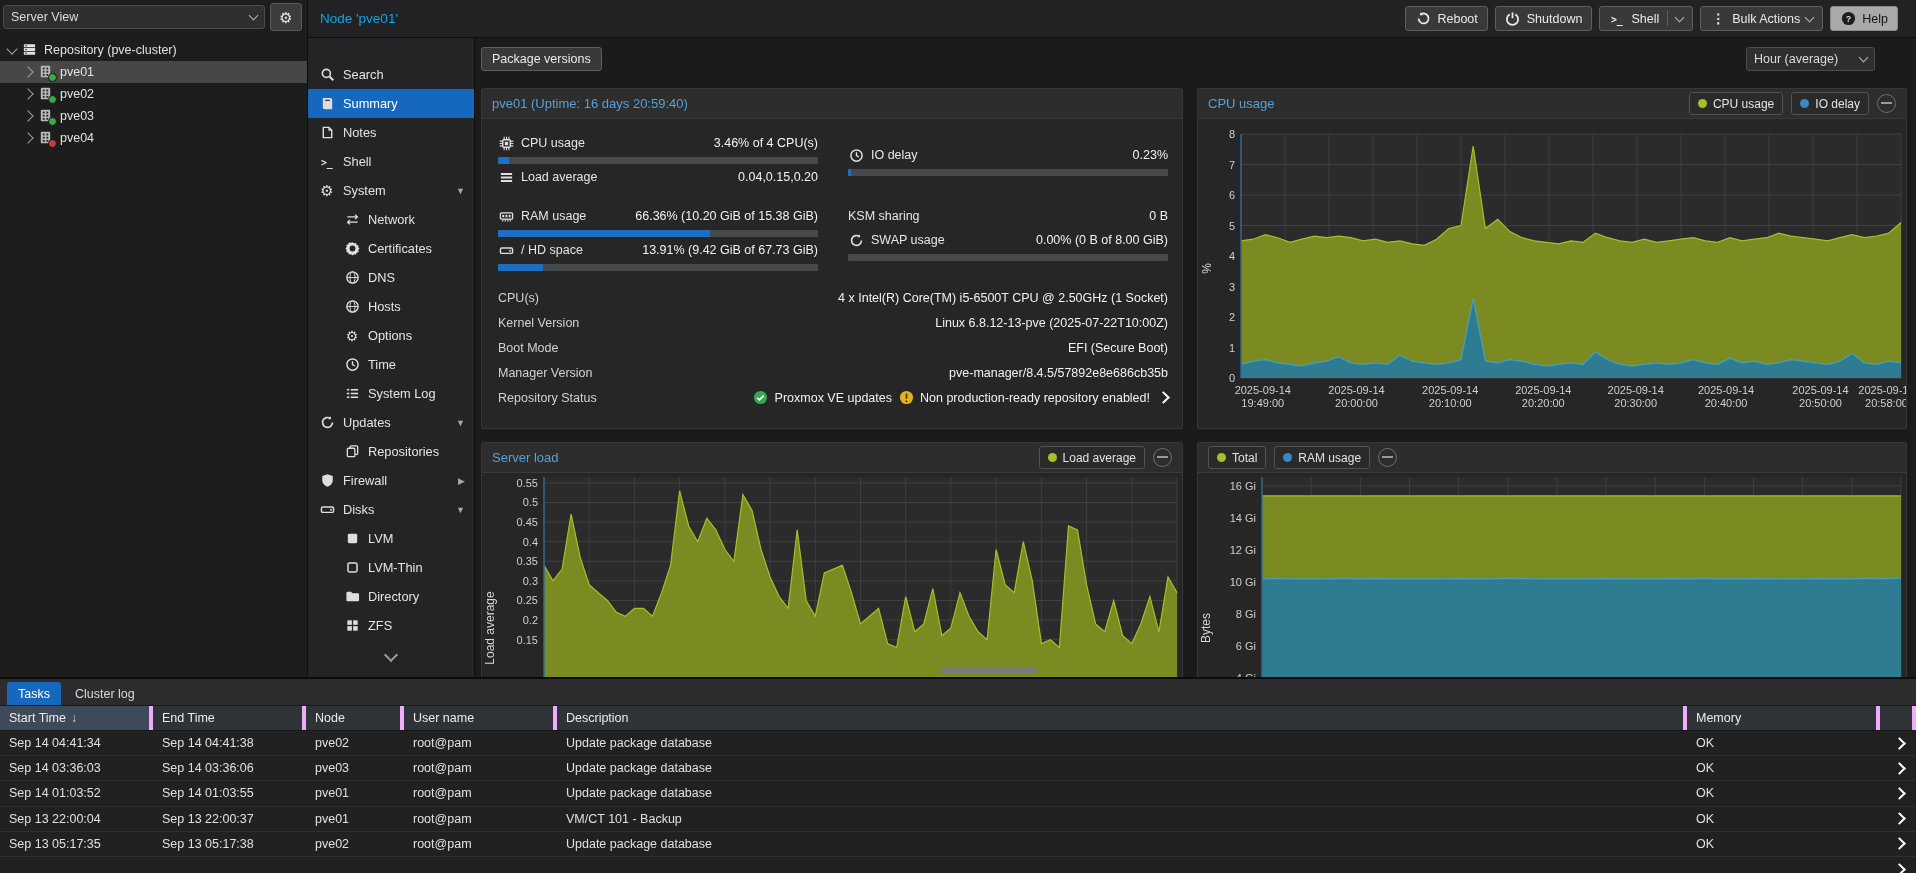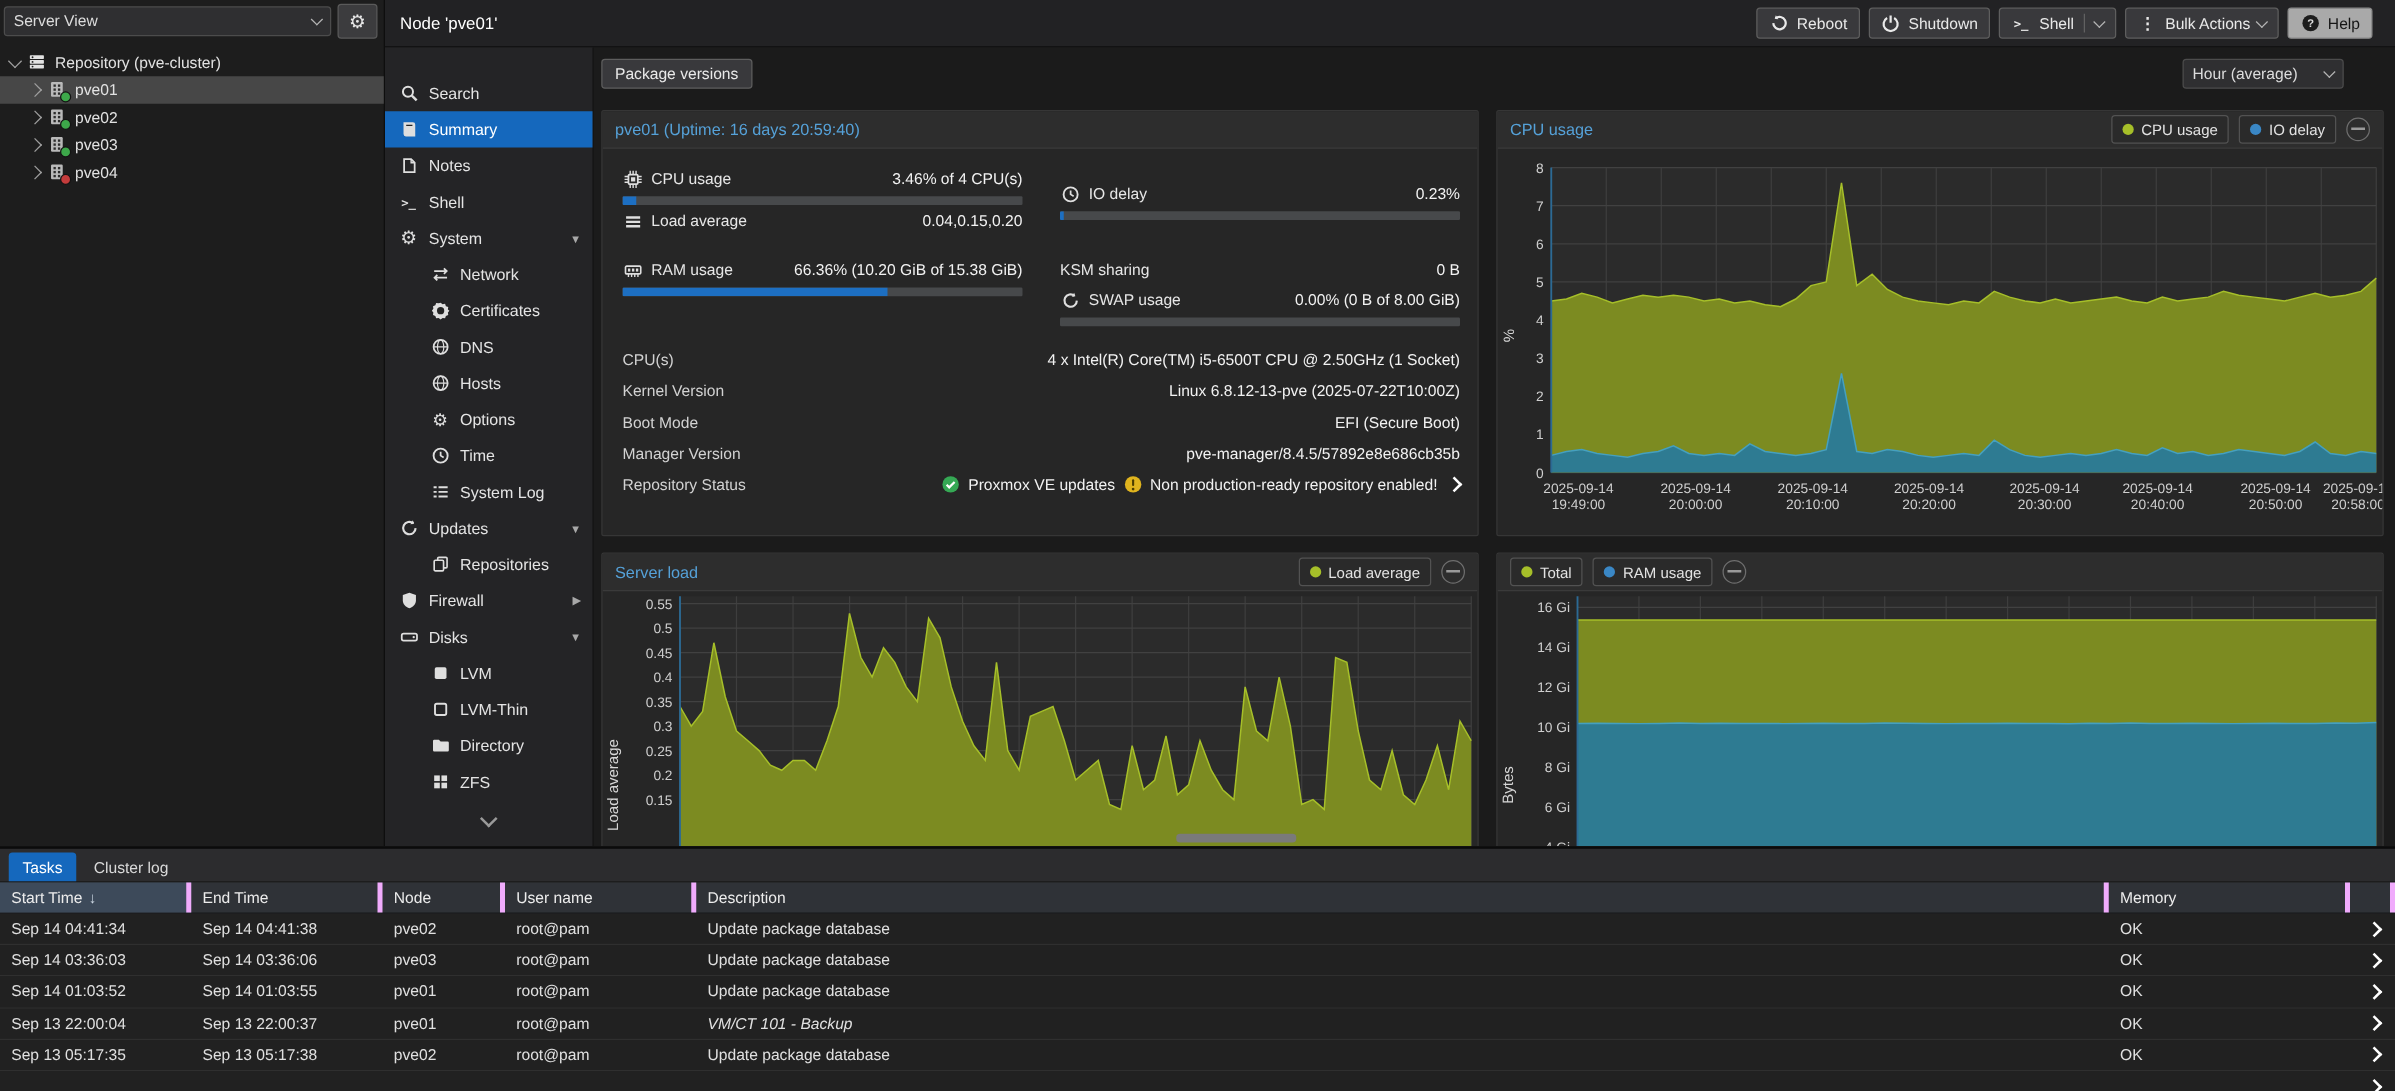--- a/index.html
+++ b/index.html
@@ -17,21 +17,21 @@
   #tree{padding-top:5px;}
   .trow{display:flex;align-items:center;height:22px;gap:6px;color:#e2e2e2;}
   .trow.sel{background:#474747;}
   .texp{width:7px;height:7px;border-right:1.5px solid #9f9f9f;border-bottom:1.5px solid #9f9f9f;flex:0 0 auto;}
   .texp.down{transform:rotate(45deg);margin-top:-3px;}
   .texp.right{transform:rotate(-45deg);}
   .nwrap{position:relative;width:16px;height:16px;flex:0 0 auto;}
   .badge{position:absolute;right:-3px;bottom:-2px;width:9px;height:9px;border-radius:50%;border:1px solid #141414;box-sizing:border-box;}
   
   #topbar{position:absolute;left:308px;top:0;width:1608px;height:38px;background:#222224;border-bottom:1px solid #0e0e0e;display:flex;align-items:center;box-sizing:border-box;}
-  #node-title{margin-left:12px;font-size:13.5px;color:#ffffff;flex:1;}
+  #node-title{margin-left:12px;font-size:13.5px;color:#0ea5e9;flex:1;}
   .btnrow{display:flex;gap:7px;margin-right:18px;align-items:center;}
   .btn{height:25px;background:#39393c;border:1px solid #5e5e5e;border-radius:3px;color:#e9e9e9;display:inline-flex;align-items:center;gap:6px;padding:0 9px;font-size:12.5px;box-sizing:border-box;}
   .btn .bico{color:#e9e9e9;}
   .btn.light{background:#a9a9a9;border-color:#8a8a8a;color:#161616;}
   .vdiv{width:1px;height:15px;background:#616161;margin:0 2px;}
   .dd{width:6px;height:6px;border-right:1.5px solid #b5b5b5;border-bottom:1.5px solid #b5b5b5;transform:rotate(45deg);margin-top:-3px;flex:0 0 auto;}
   
   #menu{position:absolute;left:308px;top:38px;width:167px;height:639px;background:#242426;border-right:1px solid #101010;box-sizing:border-box;padding-top:22px;}
   .mitem{display:flex;align-items:center;height:29px;padding-left:11px;gap:8px;color:#e4e4e4;position:relative;font-size:12.8px;}
   .mitem.l1{padding-left:36px;}
@@ -508,20 +508,37 @@
                           <line x1="12.1" y1="10.8" x2="12.1" y2="13.4"></line>
                         </g>
                       </svg>
                     </span>
                     <span>RAM usage</span>
                   </span>
                   <span class="gval">66.36% (10.20 GiB of 15.38 GiB)</span>
                 </div>
                 <div class="bar">
                   <i style="width: 66.36%;"></i>
+                </div>
+              </div>
+              <div>
+                <div class="grow">
+                  <span class="glab">
+                    <span class="mico">
+                      <svg class="ic" viewBox="0 0 16 16" xmlns="http://www.w3.org/2000/svg">
+                        <rect x="1.5" y="5.3" width="13" height="5.8" rx="1.6" fill="none" stroke="currentColor" stroke-width="1.5"></rect>
+                        <circle cx="11.7" cy="8.2" r="1" fill="currentColor"></circle>
+                      </svg>
+                    </span>
+                    <span>/ HD space</span>
+                  </span>
+                  <span class="gval">13.91% (9.42 GiB of 67.73 GiB)</span>
+                </div>
+                <div class="bar">
+                  <i style="width: 13.91%;"></i>
                 </div>
               </div>
             </div>
           <div id="gcol-right">
               <div style="height: 12px;"></div>
               <div style="margin-bottom: 29px;">
                 <div class="grow">
                   <span class="glab">
                     <span class="mico">
                       <svg class="ic" viewBox="0 0 16 16" xmlns="http://www.w3.org/2000/svg">
@@ -841,21 +858,21 @@
           <div class="td" style="width: 193px;">OK</div>
           <div class="td chev-cell" style="width: 36px;">
             <span class="rchv"></span>
           </div>
         </div>
         <div class="trowt">
           <div class="td" style="width: 153px;">Sep 13 22:00:04</div>
           <div class="td" style="width: 153px;">Sep 13 22:00:37</div>
           <div class="td" style="width: 98px;">pve01</div>
           <div class="td" style="width: 153px;">root@pam</div>
-          <div class="td" style="width: 1130px; font-style: italic;">VM/CT 101 - Backup</div>
+          <div class="td" style="width: 1130px;">VM/CT 101 - Backup</div>
           <div class="td" style="width: 193px;">OK</div>
           <div class="td chev-cell" style="width: 36px;">
             <span class="rchv"></span>
           </div>
         </div>
         <div class="trowt">
           <div class="td" style="width: 153px;">Sep 13 05:17:35</div>
           <div class="td" style="width: 153px;">Sep 13 05:17:38</div>
           <div class="td" style="width: 98px;">pve02</div>
           <div class="td" style="width: 153px;">root@pam</div>

